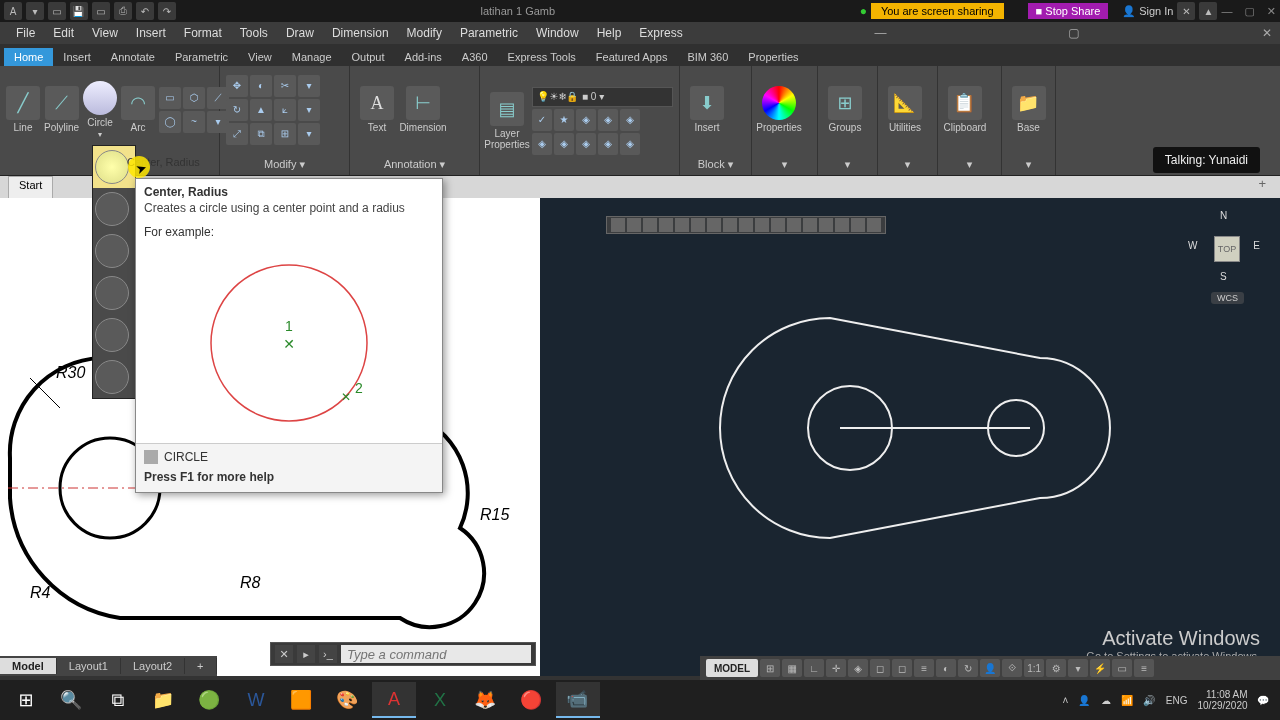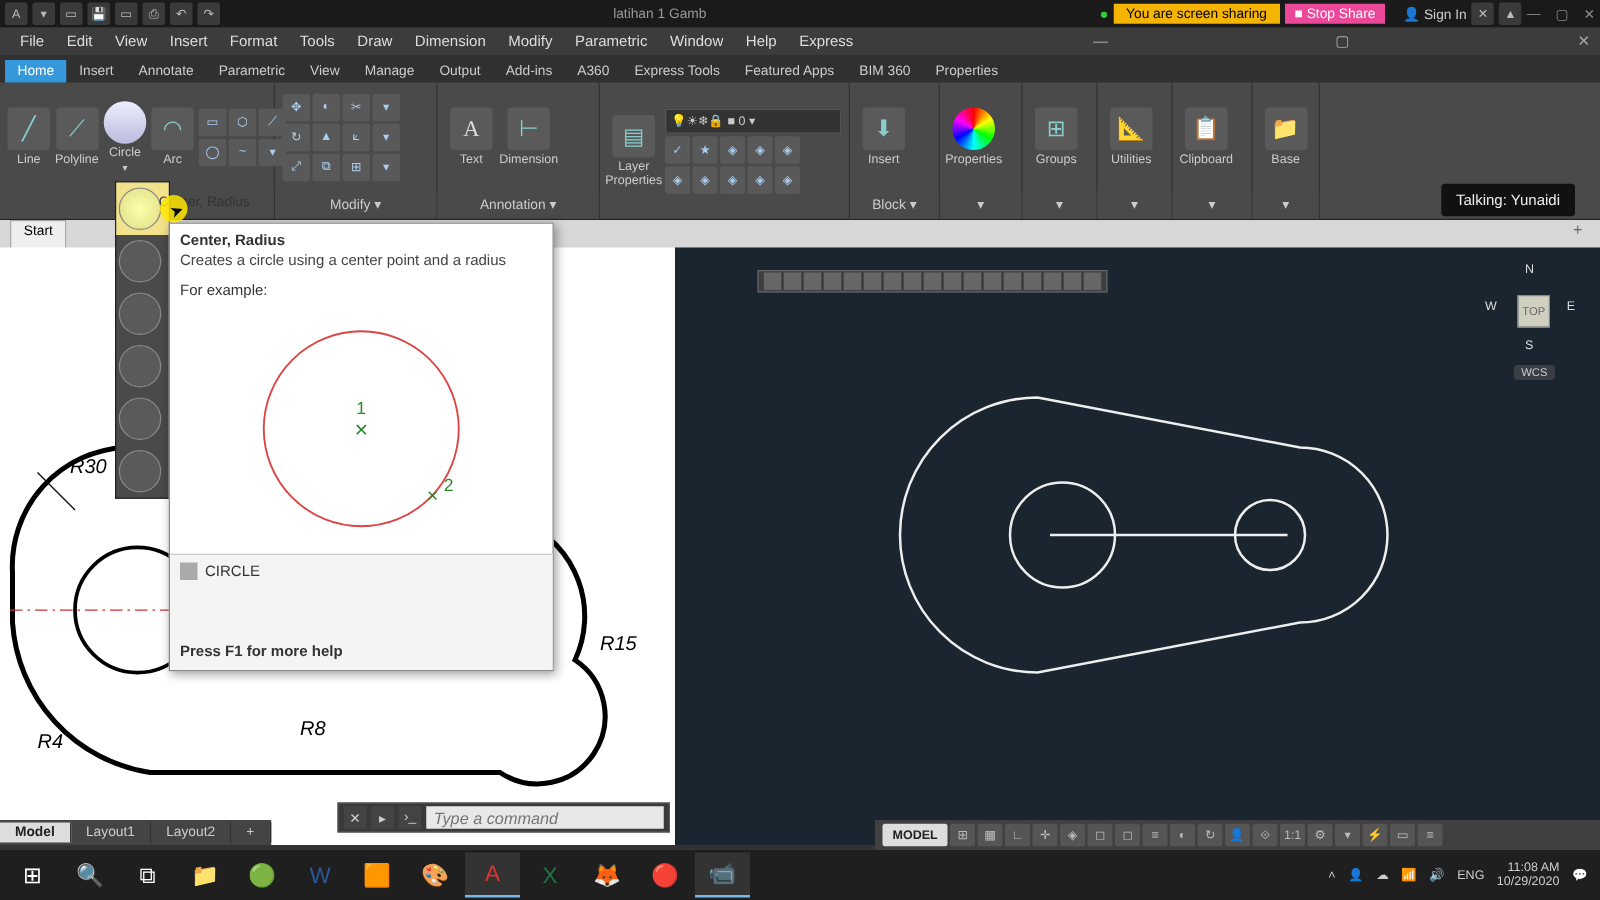--- a/index.html
+++ b/index.html
@@ -3,21 +3,21 @@
 <meta charset="utf-8">
 <style>
 * { margin: 0; padding: 0; box-sizing: border-box; font-family: "Segoe UI", Tahoma, sans-serif; }
 body { width: 1280px; height: 720px; background: #333; overflow: hidden; position: relative; }
 
 
 .titlebar { height: 22px; background: #1a1a1a; display: flex; align-items: center; padding: 0 4px; gap: 4px; }
 .titlebar .qat-btn { width: 18px; height: 18px; background: #3a3a3a; border-radius: 2px; display: inline-flex; align-items: center; justify-content: center; color: #bbb; font-size: 10px; }
 .titlebar .title { flex: 1; text-align: center; color: #999; font-size: 11px; }
 .share-badge { background: #f4b400; color: #000; font-size: 11px; padding: 2px 10px; display: inline-block; text-align: center; }
-.stop-share { background: #ec4899; color: #fff; font-size: 11px; padding: 2px 8px; margin-left: 0; }
+.stop-share { background: #a21caf; color: #fff; font-size: 11px; padding: 2px 8px; margin-left: 20px; }
 .signin { color: #ccc; font-size: 11px; margin-left: 10px; }
 .winctl { display: flex; gap: 12px; margin-left: auto; color: #888; font-size: 11px; }
 
 
 .menubar { height: 22px; background: #3c3c3c; display: flex; align-items: center; padding: 0 8px; gap: 2px; }
 .menubar span { color: #ddd; font-size: 12px; padding: 2px 8px; cursor: default; }
 .menubar .close-x { margin-left: auto; color: #aaa; width: 18px; text-align: center; }
 
 
 .ribbon-tabs { height: 22px; background: #303030; display: flex; align-items: flex-end; padding: 0 4px; }
@@ -59,21 +59,21 @@
 
 
 .tooltip { position:absolute; left: 135px; top: 178px; width: 308px; background: #fff; border:1px solid #888; box-shadow: 2px 2px 8px rgba(0,0,0,.4); z-index: 35; font-size: 12px; color:#333; }
 .tooltip .hd { padding: 6px 8px 2px; font-weight: bold; }
 .tooltip .desc { padding: 0 8px 6px; color:#444; }
 .tooltip .ex { padding: 4px 8px; }
 .tooltip .figwrap { height: 200px; display:flex; align-items:center; justify-content:center; }
 .tooltip .ft { border-top:1px solid #ccc; background:#f4f4f4; }
 .tooltip .ft .cmd { padding:6px 8px; display:flex; align-items:center; gap:6px; }
 .tooltip .ft .cmd .ic { width:14px; height:14px; background:#aaa; }
-.tooltip .ft .f1 { padding:0 8px 8px; font-weight:bold;margin-top:44px; }
+.tooltip .ft .f1 { padding:0 8px 8px; font-weight:bold; }
 
 
 .cursor-spot { position:absolute; left:128px; top:156px; width:22px; height:22px; border-radius:50%; background: rgba(255,230,0,.85); z-index:40; pointer-events:none; }
 .cursor-arrow { position:absolute; left:136px; top:161px; z-index:41; font-size:13px; color:#000; transform: rotate(-20deg); }
 
 
 .viewcube { position:absolute; top:12px; right:20px; width:72px; height:72px; }
 .vc-center { position:absolute; top:26px; left:26px; width:26px; height:26px; background:#d0d0c0; color:#666; font-size:9px; display:flex; align-items:center; justify-content:center; border:1px solid #888; }
 .vc-lbl { position:absolute; color:#ddd; font-size:10px; }
 .wcs-badge { position:absolute; top:94px; right:36px; background:#59595980; color:#ccc; font-size:9px; padding:1px 6px; border-radius:3px; }
@@ -371,20 +371,24 @@
       <span class="vc-lbl" style="top:30px;right:0">E</span>
       <span class="vc-lbl" style="top:30px;left:0">W</span>
     </div>
     <div class="wcs-badge">WCS</div>
     <svg class="right-svg" viewBox="0 0 740 460">
       <path d="M 290 120 A 110 110 0 0 0 290 340 L 500 300 A 70 70 0 0 0 500 160 Z" fill="none" stroke="#eee" stroke-width="2"></path>
       <circle cx="310" cy="230" r="42" fill="none" stroke="#eee" stroke-width="2"></circle>
       <circle cx="476" cy="230" r="28" fill="none" stroke="#eee" stroke-width="2"></circle>
       <line x1="300" y1="230" x2="490" y2="230" stroke="#eee" stroke-width="2"></line>
     </svg>
+    <div class="activate">
+      <div class="h">Activate Windows</div>
+      <div class="s">Go to Settings to activate Windows.</div>
+    </div>
   </div>
 </div>
 
 <div class="circle-menu">
   <div class="item hover">
       <div class="ci" style="background:radial-gradient(#ffa,#dd8)"></div>
     </div>
   <div class="item">
       <div class="ci"></div>
     </div>

